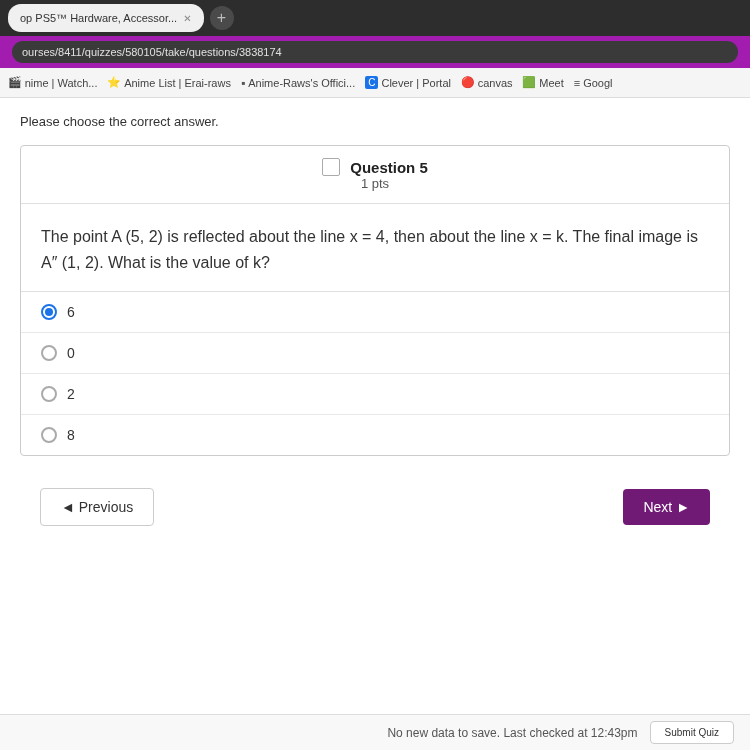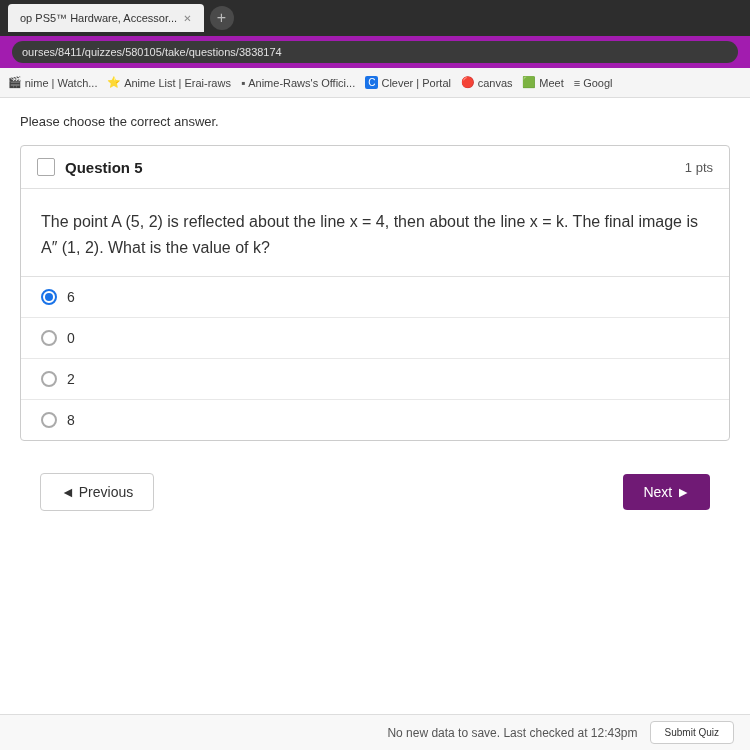--- a/index.html
+++ b/index.html
@@ -29,20 +29,21 @@
       padding: 4px 12px;
       border-radius: 4px 4px 0 0;
       display: flex;
       align-items: center;
       gap: 6px;
       height: 28px;
     }
     .tab.active {
       background: #f0f0f0;
       color: #333;
+      border-radius: 13px;
     }
     .tab-close {
       font-size: 10px;
       color: #888;
       cursor: pointer;
     }
     .new-tab {
       background: #4a4a4a;
       color: #bbb;
       width: 24px;
@@ -115,20 +116,21 @@
       background: #fff;
       margin-bottom: 20px;
     }
 
     .question-header {
       display: flex;
       justify-content: space-between;
       align-items: center;
       padding: 12px 16px;
       border-bottom: 1px solid #e0e0e0;
+      flex-direction: column;
     }
 
     .question-title-row {
       display: flex;
       align-items: center;
       gap: 10px;
     }
 
     .question-checkbox {
       width: 18px;

